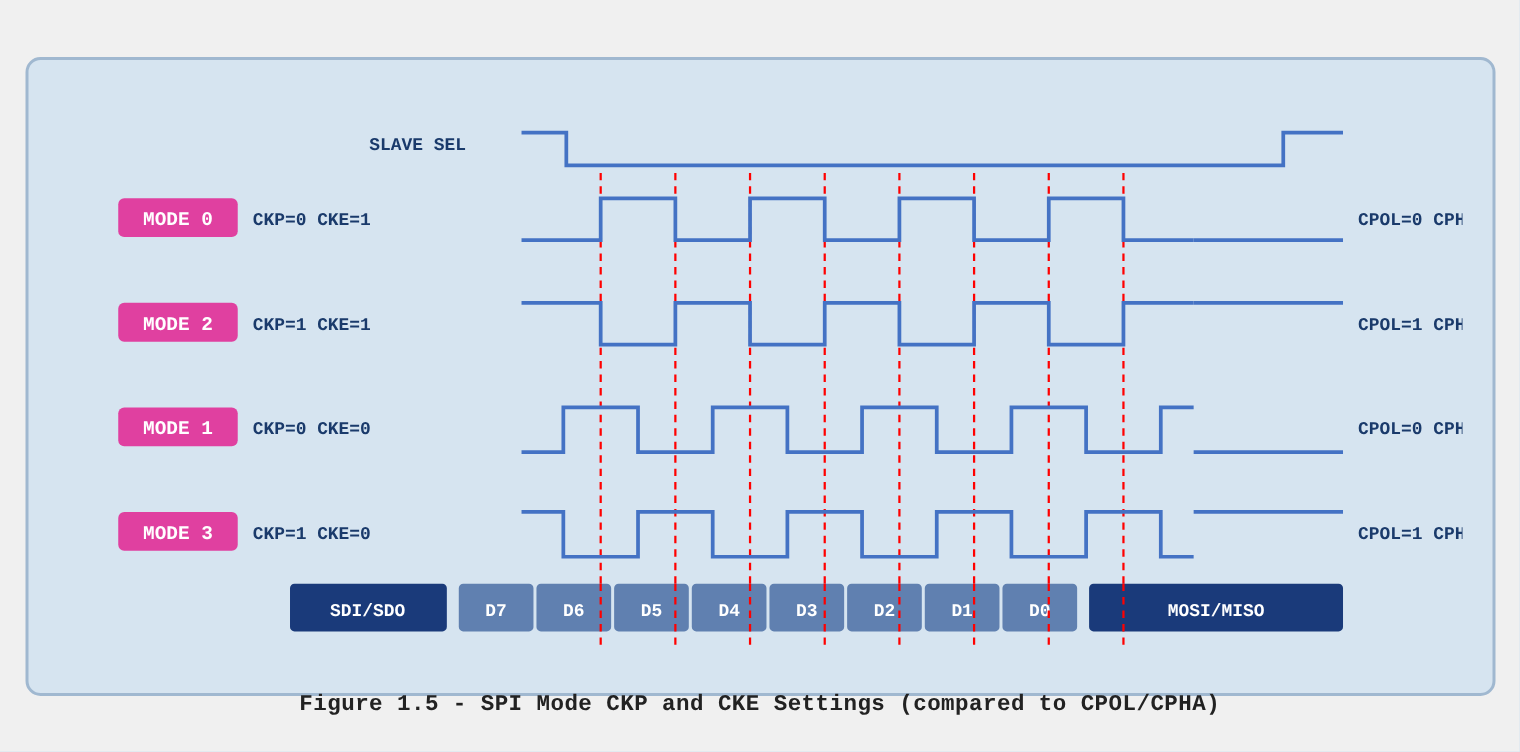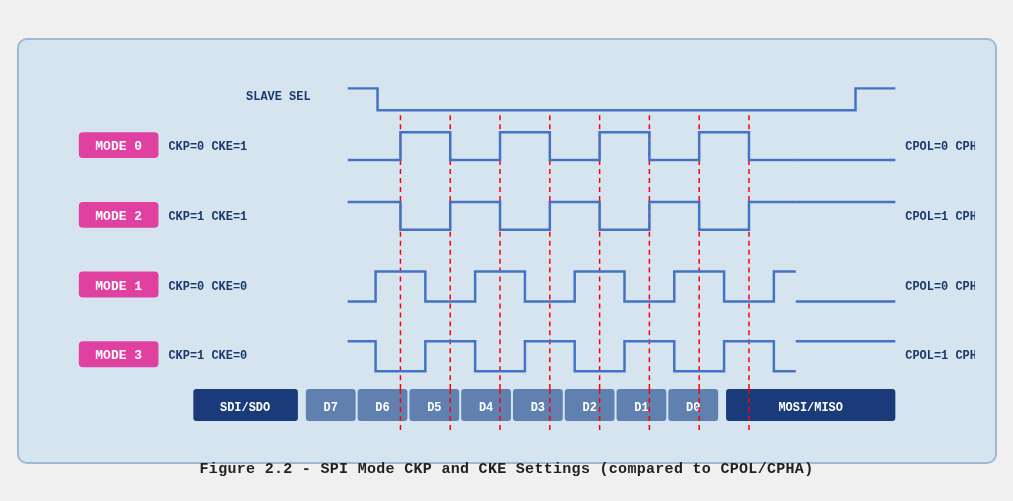--- a/index.html
+++ b/index.html
@@ -148,14 +148,14 @@
       <line x1="463" y1="330" x2="463" y2="375" stroke="red" stroke-width="1.5" stroke-dasharray="5,4"></line>
       <line x1="513" y1="330" x2="513" y2="375" stroke="red" stroke-width="1.5" stroke-dasharray="5,4"></line>
       <line x1="563" y1="330" x2="563" y2="375" stroke="red" stroke-width="1.5" stroke-dasharray="5,4"></line>
       <line x1="613" y1="330" x2="613" y2="375" stroke="red" stroke-width="1.5" stroke-dasharray="5,4"></line>
       <line x1="663" y1="330" x2="663" y2="375" stroke="red" stroke-width="1.5" stroke-dasharray="5,4"></line>
       <line x1="713" y1="330" x2="713" y2="375" stroke="red" stroke-width="1.5" stroke-dasharray="5,4"></line>
 
     </svg>
   </div>
 
-  <div class="caption">Figure 2.2 - SPI Mode CKP and CKE Settings (compared to CPOL/CPHA)</div>
+  <div class="caption">Figure 1.5 - SPI Mode CKP and CKE Settings (compared to CPOL/CPHA)</div>
 </div>
 
 </body></html>

